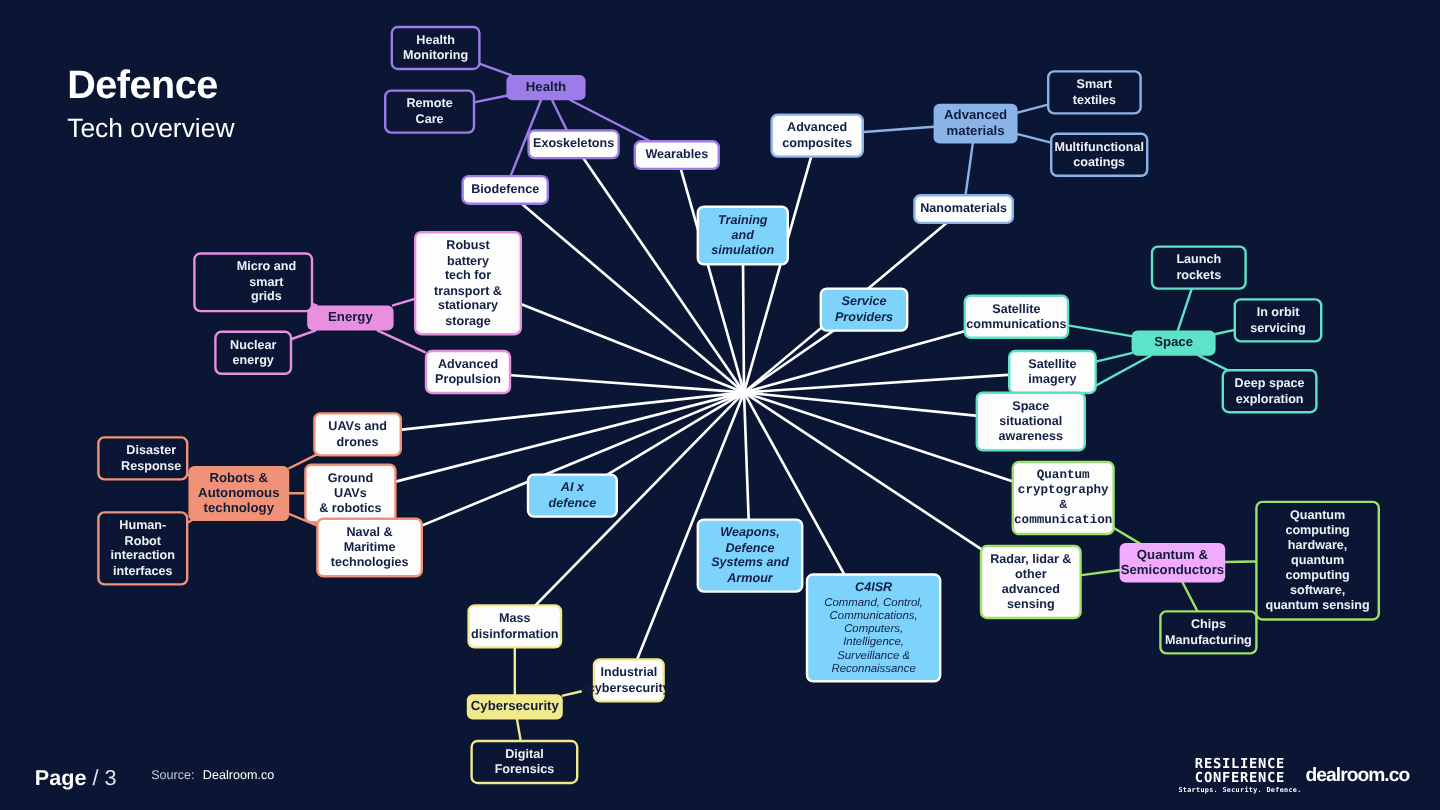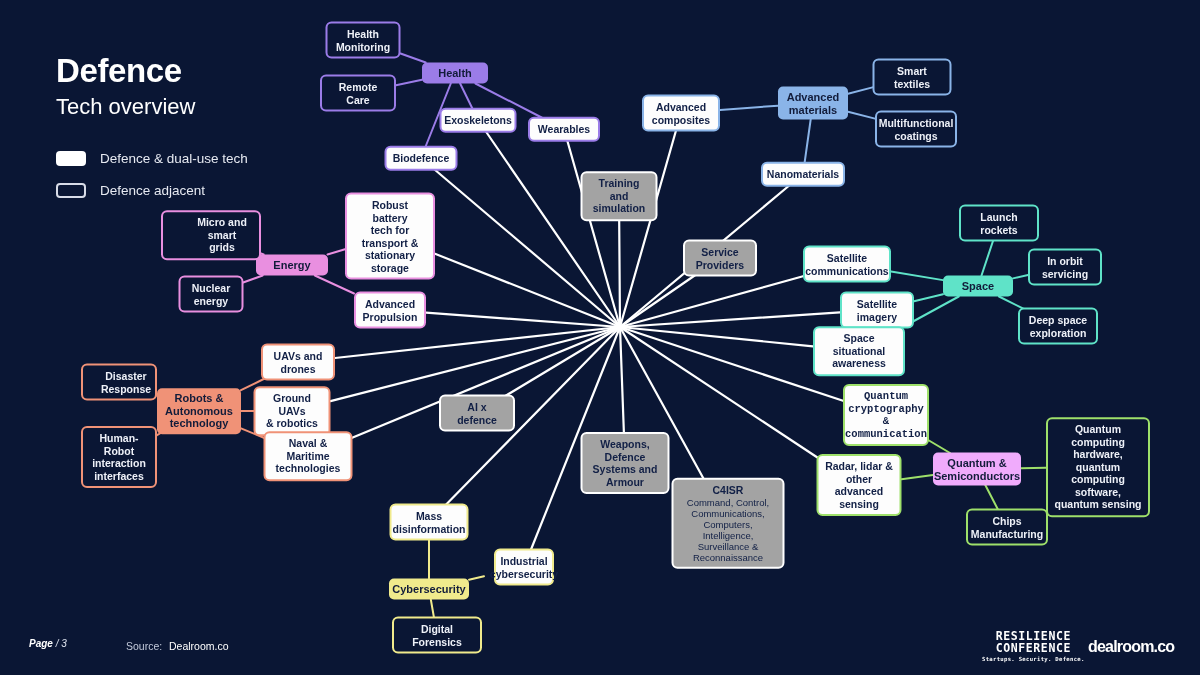--- a/index.html
+++ b/index.html
@@ -44,27 +44,27 @@
     transform: translate(-50%, -50%);
     white-space: pre-line;
   }
   
   .node.hub { border: none; color: #121c3a; font-size: 11px; border-radius: 5px; }
   
   .node.primary { background: #fdfdfd; color: #122046; }
   
   .node.adjacent { background: #0a1634; color: #eef1f8; }
   
-  .node.core { background: #a3a3a3; color: #122046; border-color: #ffffff; }
+  .node.core { background: #7dd3fc; color: #122046; border-color: #ffffff; font-style: italic; }
 
   .node .c4-title { display: block; font-weight: 700; }
   .node .c4-desc  { display: block; font-weight: 400; font-size: 9.5px; line-height: 11px; }
 
   
-  #footer-page { position: absolute; left: 29px; top: 638px; font-size: 10px; color: #dfe4ef; font-style: italic; }
+  #footer-page { position: absolute; left: 29px; top: 638px; font-size: 18px; color: #dfe4ef; }
   #footer-page b { font-weight: 700; color: #ffffff; }
   #footer-source { position: absolute; left: 126px; top: 640px; font-size: 10.5px; color: #c2c9da; }
   #footer-source-val { position: absolute; left: 169px; top: 640px; font-size: 10.5px; color: #ffffff; }
 
   #logo-resilience { position: absolute; left: 982px; top: 630px; text-align: center; }
   #logo-resilience .rc-line {
     font-family: "DejaVu Sans Mono", monospace;
     font-size: 11.5px; font-weight: 700; color: #ffffff;
     letter-spacing: 0.6px; line-height: 12px;
   }
@@ -81,30 +81,20 @@
 </head>
 <body>
 
 <div id="stage">
 
   <div id="title-block">
     <div id="main-title">Defence</div>
     <div id="sub-title">Tech overview</div>
   </div>
 
-  <div id="legend">
-      <div class="legend-row">
-        <div class="legend-swatch filled"></div>
-        <div class="legend-label">Defence &amp; dual-use tech</div>
-      </div>
-      <div class="legend-row">
-        <div class="legend-swatch outline"></div>
-        <div class="legend-label">Defence adjacent</div>
-      </div>
-    </div>
 
   <svg id="edges" viewBox="0 0 1200 675" preserveAspectRatio="none">
       <line x1="620" y1="327" x2="485.8888888888889" y2="131.5" stroke="#ffffff" stroke-width="2.2" stroke-linecap="round"></line>
       <line x1="620" y1="327" x2="567.2525252525253" y2="140.5" stroke="#ffffff" stroke-width="2.2" stroke-linecap="round"></line>
       <line x1="620" y1="327" x2="434.5414201183432" y2="169.5" stroke="#ffffff" stroke-width="2.2" stroke-linecap="round"></line>
       <line x1="620" y1="327" x2="619.1259541984733" y2="212.5" stroke="#ffffff" stroke-width="2.2" stroke-linecap="round"></line>
       <line x1="620" y1="327" x2="675.8691588785047" y2="131" stroke="#ffffff" stroke-width="2.2" stroke-linecap="round"></line>
       <line x1="620" y1="327" x2="789.2450980392157" y2="185.5" stroke="#ffffff" stroke-width="2.2" stroke-linecap="round"></line>
       <line x1="620" y1="327" x2="696.0869565217391" y2="274.5" stroke="#ffffff" stroke-width="2.2" stroke-linecap="round"></line>
       <line x1="620" y1="327" x2="803" y2="276.2114537444934" stroke="#ffffff" stroke-width="2.2" stroke-linecap="round"></line>

